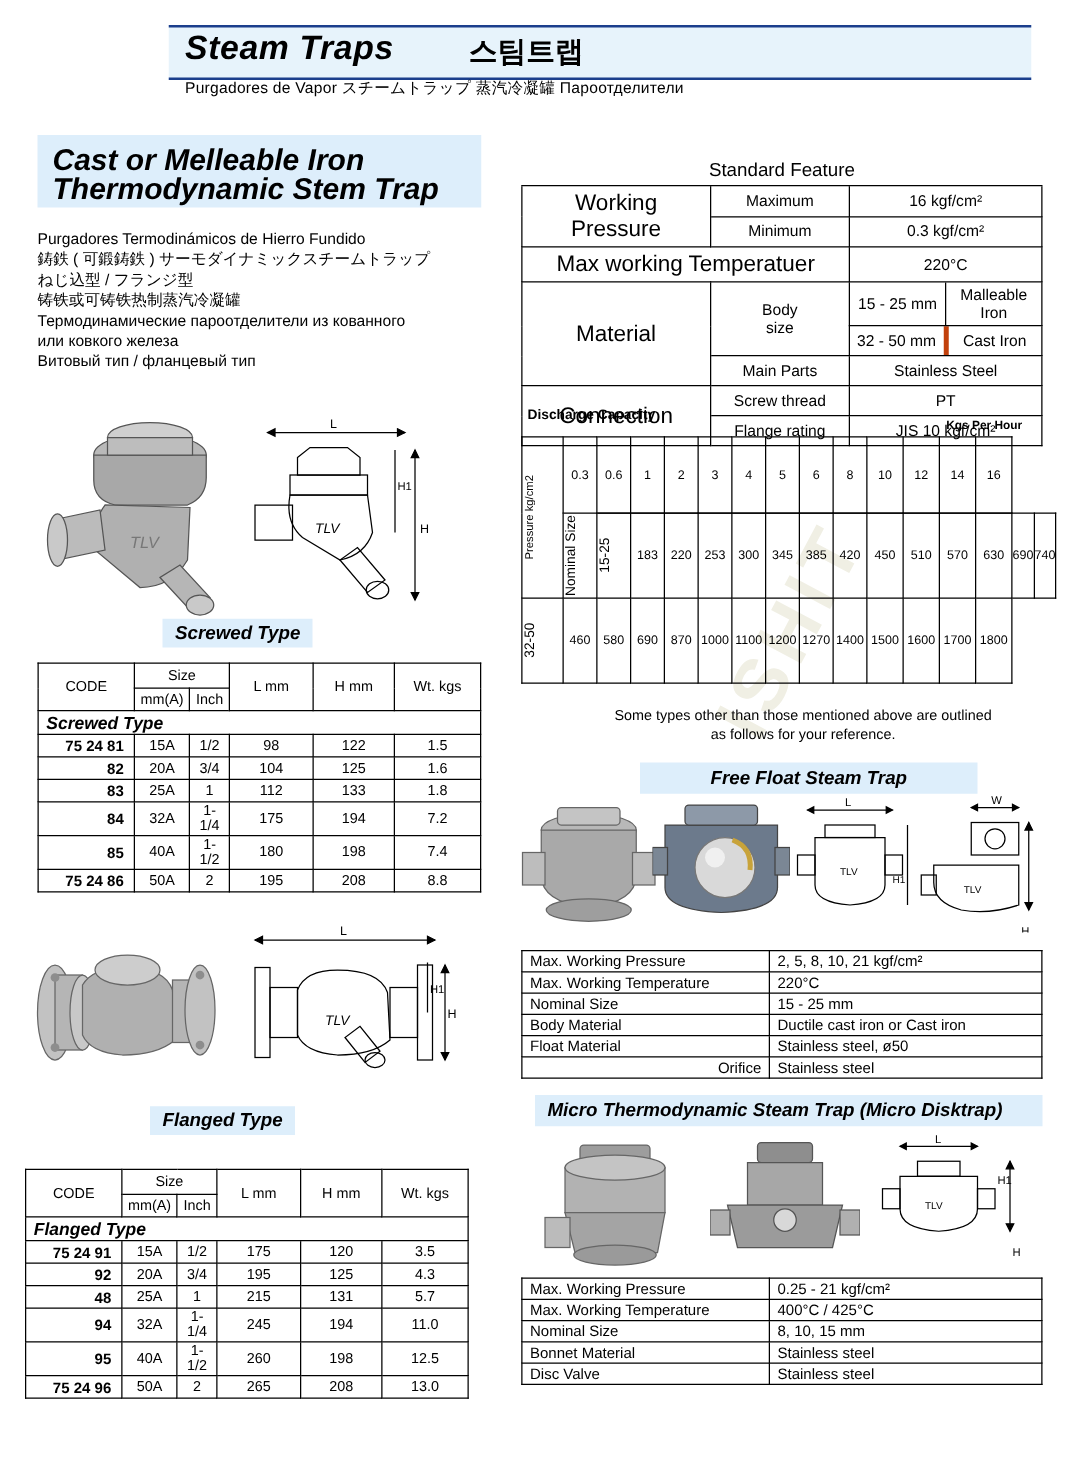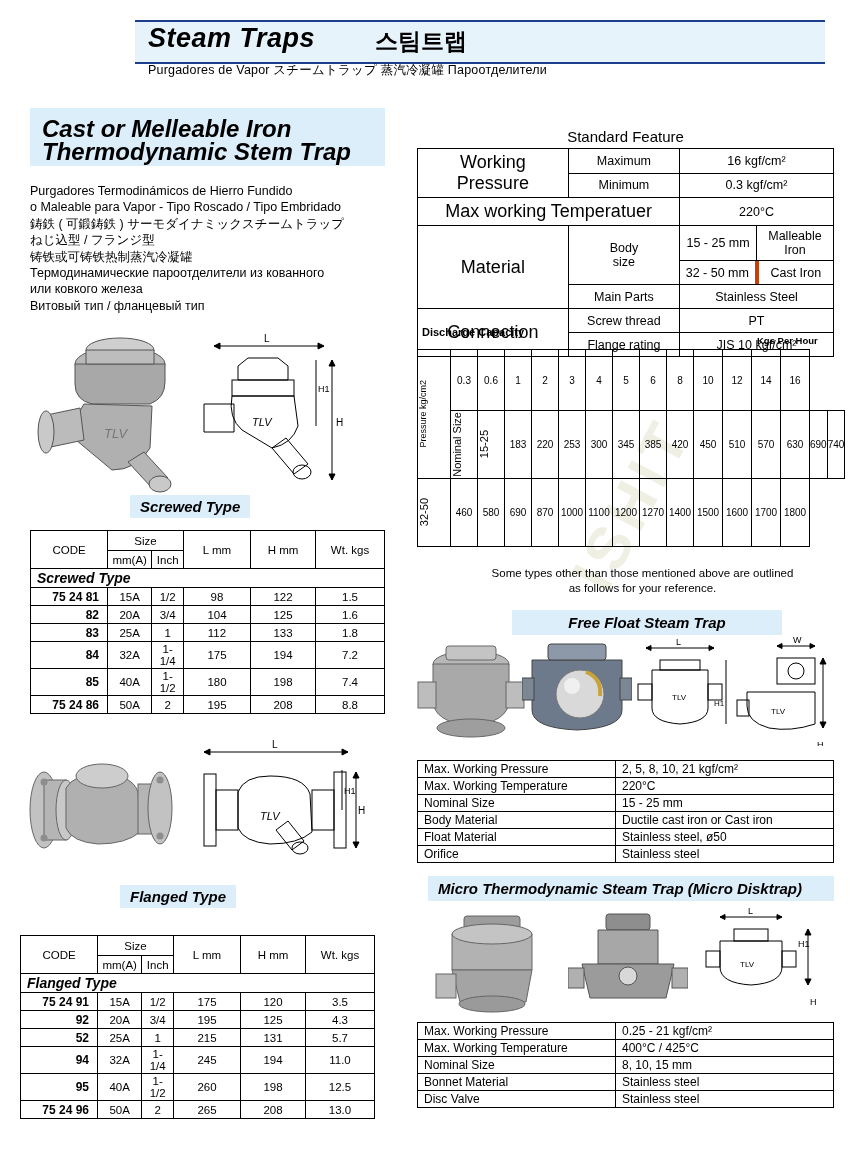--- a/index.html
+++ b/index.html
@@ -108,21 +108,20 @@
   <div class="hdr-sub">Purgadores de Vapor   スチームトラップ   蒸汽冷凝罐  Пароотделители</div>
 
   <div class="lbox"></div>
   <div class="lbox-t">
     <div>Cast or Melleable Iron</div>
     <div>Thermodynamic Stem Trap</div>
   </div>
 
   <div class="ldesc">
     <div>Purgadores Termodinámicos de Hierro Fundido</div>
-    <div>o Maleable para Vapor - Tipo Roscado / Tipo Embridado</div>
     <div>鋳鉄 ( 可鍛鋳鉄 ) サーモダイナミックスチームトラップ</div>
     <div>ねじ込型 / フランジ型</div>
     <div>铸铁或可铸铁热制蒸汽冷凝罐</div>
     <div>Термодинамические пароотделители из кованного</div>
     <div>или ковкого железа</div>
     <div>Витовый тип / фланцевый тип</div>
   </div>
 
   <div class="imgbox" style="left:32px;top:320px;">
     <svg width="165" height="175" viewBox="0 0 165 175">
@@ -301,21 +300,21 @@
     </tr>
     <tr>
       <td class="code">92</td>
       <td>20A</td>
       <td>3/4</td>
       <td>195</td>
       <td>125</td>
       <td>4.3</td>
     </tr>
     <tr>
-      <td class="code">52</td>
+      <td class="code">48</td>
       <td>25A</td>
       <td>1</td>
       <td>215</td>
       <td>131</td>
       <td>5.7</td>
     </tr>
     <tr>
       <td class="code">94</td>
       <td>32A</td>
       <td>1-1/4</td>
@@ -560,21 +559,21 @@
     </tr>
     <tr>
       <td style="text-align:left;">Body Material</td>
       <td style="text-align:left;">Ductile cast iron or Cast iron</td>
     </tr>
     <tr>
       <td style="text-align:left;">Float Material</td>
       <td style="text-align:left;">Stainless steel, ø50</td>
     </tr>
     <tr>
-      <td style="text-align:left;margin-top:12px;">Orifice</td>
+      <td style="text-align:right;margin-top:12px;">Orifice</td>
       <td style="text-align:left;">Stainless steel</td>
     </tr>
   </tbody>
     </table>
 
   <div class="secbar" style="left:428px;top:876px;width:406px;text-align:left;padding-left:10px;box-sizing:border-box;">Micro Thermodynamic Steam Trap (Micro Disktrap)</div>
 
   <div class="imgbox" style="left:430px;top:910px;">
     <svg width="130" height="110" viewBox="0 0 130 110">
       <rect x="34" y="6" width="56" height="18" rx="3" fill="#9d9d9d" stroke="#666"></rect>

